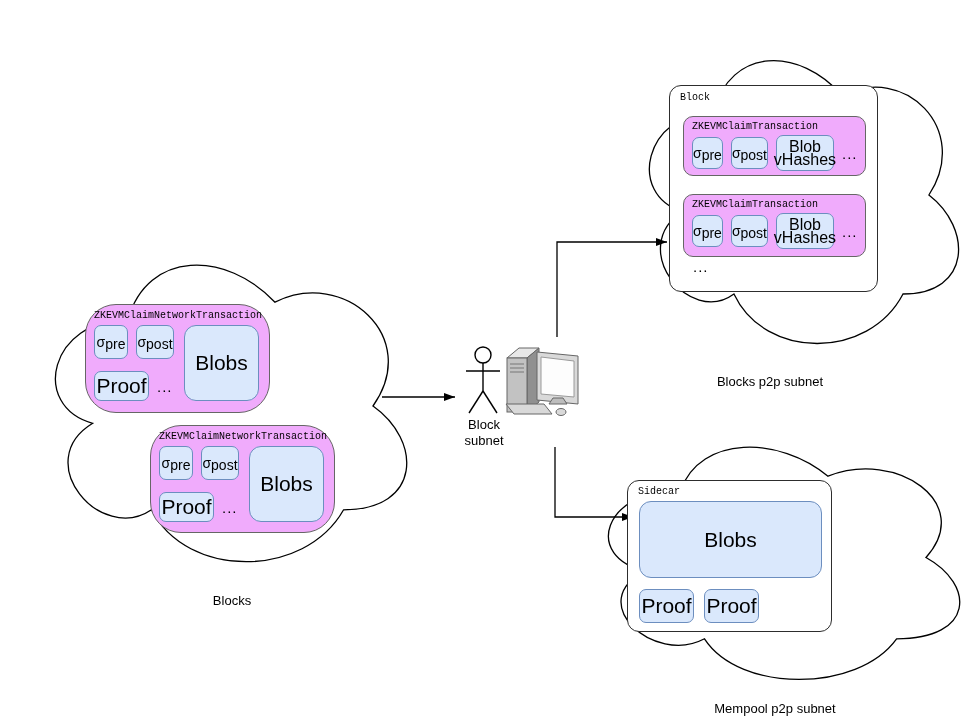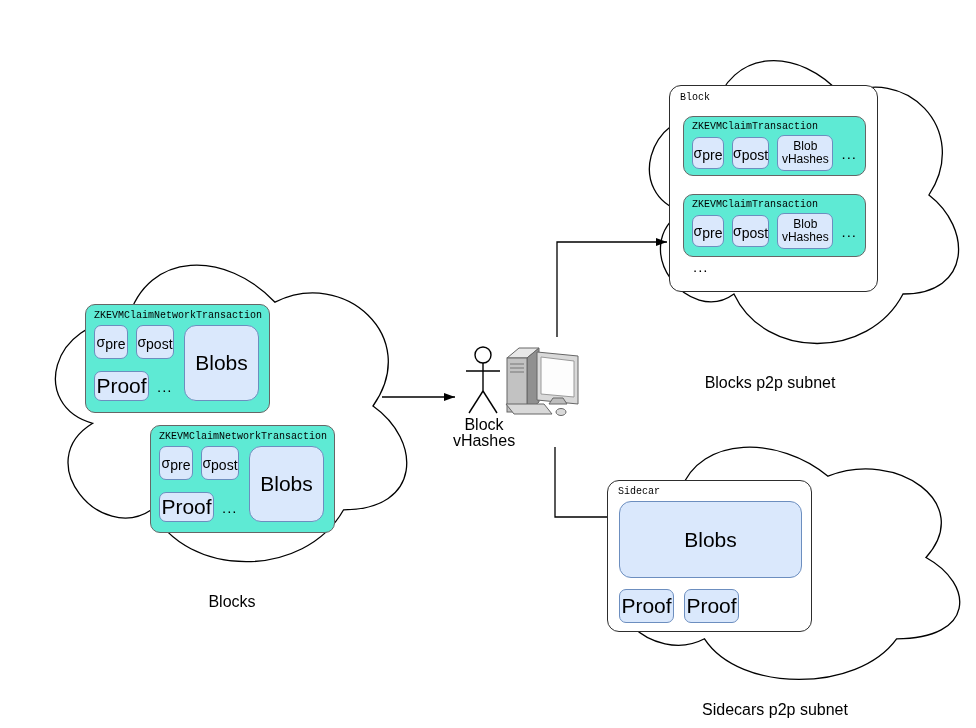--- a/index.html
+++ b/index.html
@@ -5,21 +5,21 @@
   * { box-sizing: border-box; margin: 0; padding: 0; }
   html, body { width: 976px; height: 728px; background: #ffffff; overflow: hidden; }
   body { font-family: "Liberation Sans", sans-serif; color: #000; }
   #canvas { position: relative; width: 976px; height: 728px; }
   #bg { position: absolute; left: 0; top: 0; z-index: 0; }
 
   .abs { position: absolute; }
 
   
   .group {
-    background: #5eead4;
+    background: #f0abfc;
     border: 1px solid #666666;
     border-radius: 10px;
     z-index: 2;
   }
   
   .container {
     background: #ffffff;
     border: 1px solid #2d2d2d;
     border-radius: 12px;
     z-index: 1;
@@ -39,37 +39,37 @@
     justify-content: center;
     font-size: 21px;
     text-align: center;
   }
   .chip.big { border-radius: 12px; }
   .sigma { font-size: 14px; }
   .sigma sub { font-size: 14px; line-height: 1; transform: translateY(2px); }
   .ellipsis { font-size: 15px; letter-spacing: 1px; }
 
   
-  .txn { padding: 4px 10px 12px 8px; }
+  .txn { padding: 4px 10px 12px 8px; border-radius: 31px; }
   .txn-body { display: flex; gap: 10px; margin-top: 2px; }
   .txn-left { display: flex; flex-direction: column; justify-content: space-between; width: 80px; height: 76px; }
   .txn-row { display: flex; gap: 8px; align-items: center; }
   .chip-sigpre  { width: 34px; height: 34px; }
   .chip-sigpost { width: 38px; height: 34px; }
   .chip-proof   { width: 55px; height: 30px; }
   .chip-blobs   { width: 75px; height: 76px; }
 
   
   .btxn { padding: 3px 8px; }
   .btxn-row { display: flex; gap: 8px; align-items: center; margin-top: 1px; }
   .chip-bsigpre  { width: 33px; height: 32px; }
   .chip-bsigpost { width: 38px; height: 32px; }
-  .chip-vhash    { width: 58px; height: 36px; font-size: 12px; line-height: 13px; padding: 2px; }
-
-  .caption { font-size: 16px; text-align: center; z-index: 2; }
+  .chip-vhash    { width: 58px; height: 36px; font-size: 16px; line-height: 13px; padding: 2px; }
+
+  .caption { font-size: 13px; text-align: center; z-index: 2; }
 </style>
 </head>
 <body>
 
 <div id="canvas">
 
   <svg id="bg" width="976" height="728" viewBox="0 0 976 728">
     <defs>
       <marker id="arrow" viewBox="0 0 11 9" refX="11" refY="4.5" markerWidth="11" markerHeight="9" markerUnits="userSpaceOnUse" orient="auto">
         <path d="M0,0.5 L11,4.5 L0,8.5 Z" fill="#000"></path>
@@ -170,21 +170,21 @@
         </div>
       </div>
       <div class="chip big chip-blobs">Blobs</div>
     </div>
   </div>
 
   <div class="abs caption" style="left:157px; top:593px; width:150px;">Blocks</div>
 
   <div class="abs caption" style="left:434px; top:417px; width:100px; line-height:16px;">
     <div>Block</div>
-    <div>vHashes</div>
+    <div>subnet</div>
   </div>
 
   <div class="abs container" style="left:669px; top:85px; width:209px; height:207px; padding:5px 10px;">
     <div class="mono-title">Block</div>
 
     <div class="abs group btxn" style="left:13px; top:30px; width:183px; height:60px;">
       <div class="mono-title">ZKEVMClaimTransaction</div>
       <div class="btxn-row">
         <div class="chip sigma chip-bsigpre">
           <span>σ</span>
@@ -213,22 +213,22 @@
         <div class="chip chip-vhash">Blob vHashes</div>
         <span class="ellipsis">...</span>
       </div>
     </div>
 
     <span class="abs ellipsis" style="left:23px; top:172px;">...</span>
   </div>
 
   <div class="abs caption" style="left:670px; top:374px; width:200px;">Blocks p2p subnet</div>
 
-  <div class="abs container" style="left:607px; top:480px; width:205px; height:152px; padding:4px 10px;">
+  <div class="abs container" style="left:627px; top:480px; width:205px; height:152px; padding:4px 10px;">
     <div class="mono-title">Sidecar</div>
     <div class="abs chip big" style="left:11px; top:20px; width:183px; height:77px;">Blobs</div>
     <div class="abs chip" style="left:11px; top:108px; width:55px; height:34px;">Proof</div>
     <div class="abs chip" style="left:76px; top:108px; width:55px; height:34px;">Proof</div>
   </div>
 
-  <div class="abs caption" style="left:665px; top:701px; width:220px;">Sidecars p2p subnet</div>
+  <div class="abs caption" style="left:665px; top:701px; width:220px;">Mempool p2p subnet</div>
 
 </div>
 
 </body></html>

